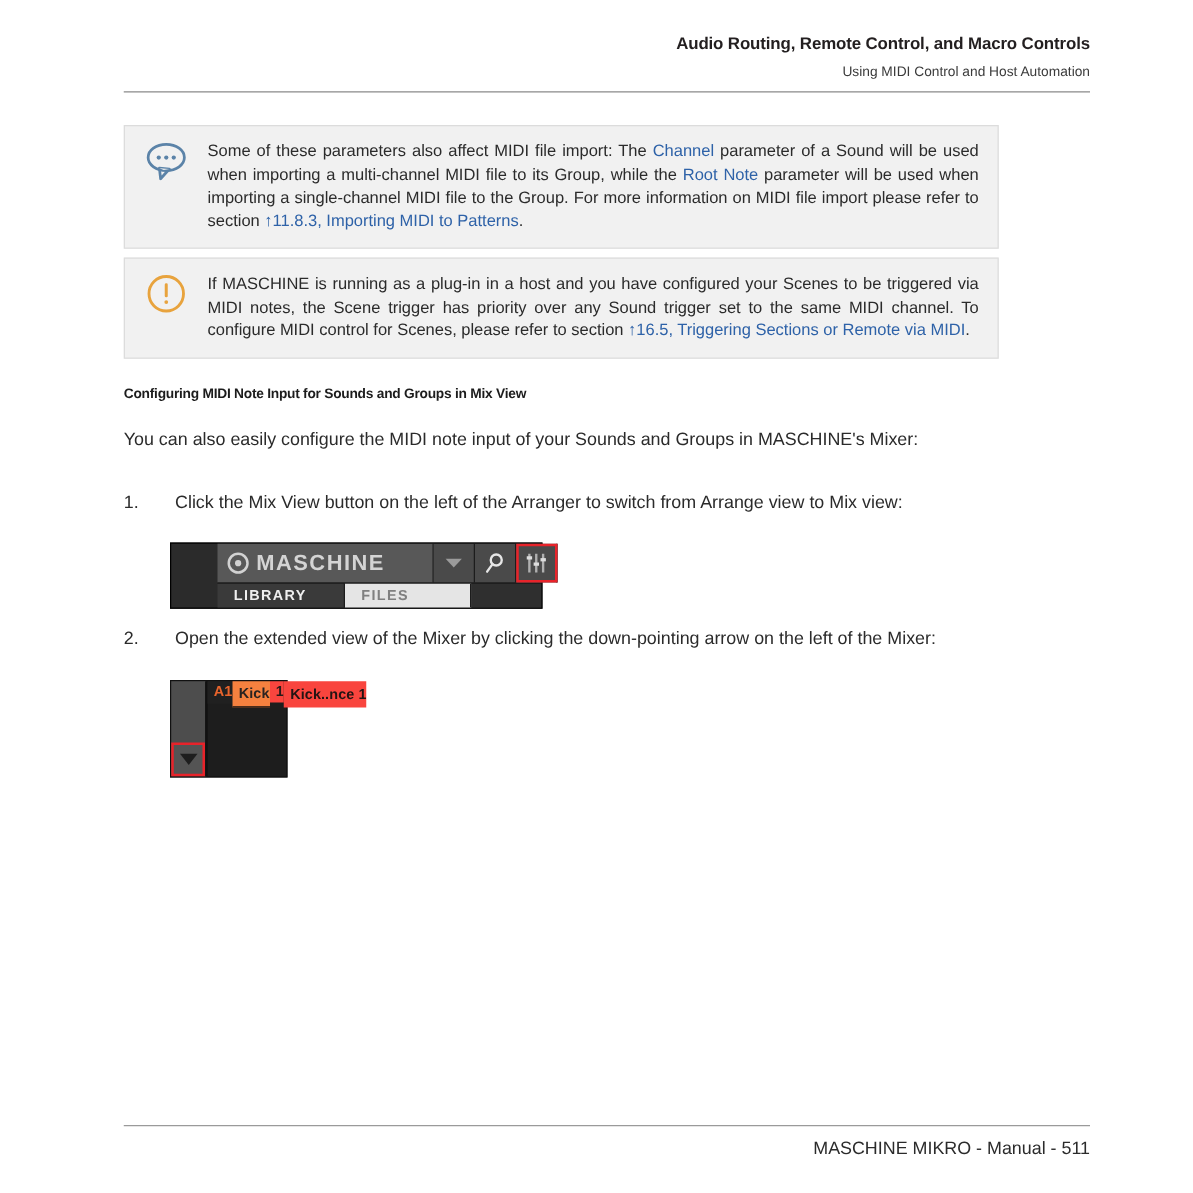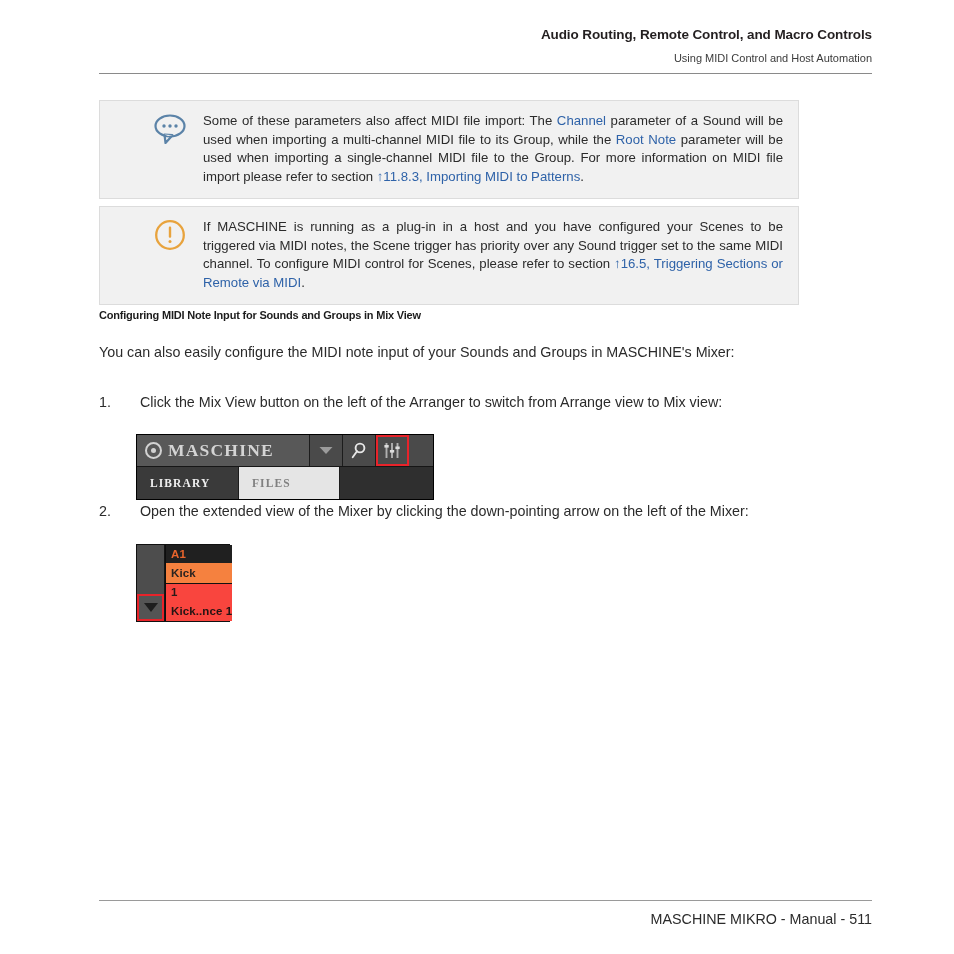--- a/index.html
+++ b/index.html
@@ -58,21 +58,20 @@
 
   
   .callout {
     position: absolute;
     left: 99px;
     width: 700px;
     background: #f1f1f1;
     border: 1px solid #dcdcdc;
     display: flex;
     align-items: flex-start;
-    padding-left: 37px;
   }
   .callout-icon {
     width: 66px;
     flex: 0 0 66px;
     display: flex;
     justify-content: center;
     padding-top: 12px;
   }
   .callout-body {
     flex: 1 1 auto;
@@ -144,26 +143,27 @@
   }
   #step-1 { top: 392px; }
   #step-2 { top: 501px; }
 
   
   .maschine-widget {
     position: absolute;
     left: 136px;
     top: 434px;
     width: 298px;
-    height: 66px;
+    height: 53px;
     background: #2b2b2b;
     border: 1px solid #000000;
     display: flex;
     flex-direction: column;
-    font-family: Liberation Serif, serif;
+    font-family: Liberation Sans, sans-serif;
+    padding-left: 37px;
   }
   .mw-toprow {
     height: 31px;
     display: flex;
     align-items: stretch;
   }
   .mw-logo {
     flex: 0 0 173px;
     background: #585858;
     display: flex;
@@ -274,21 +274,21 @@
   }
   .mx-arrow {
     width: 0; height: 0;
     border-left: 7px solid transparent;
     border-right: 7px solid transparent;
     border-top: 9px solid #1e1e1e;
   }
   .mx-right {
     flex: 1 1 auto;
     display: flex;
-    flex-direction: column;
+    flex-direction: row;
     border-left: 1px solid #0d0d0d;
   }
   .mx-cell {
     display: flex;
     align-items: center;
     padding-left: 5px;
     font-size: 11.5px;
     font-weight: bold;
     letter-spacing: 0.1px;
     overflow: hidden;

